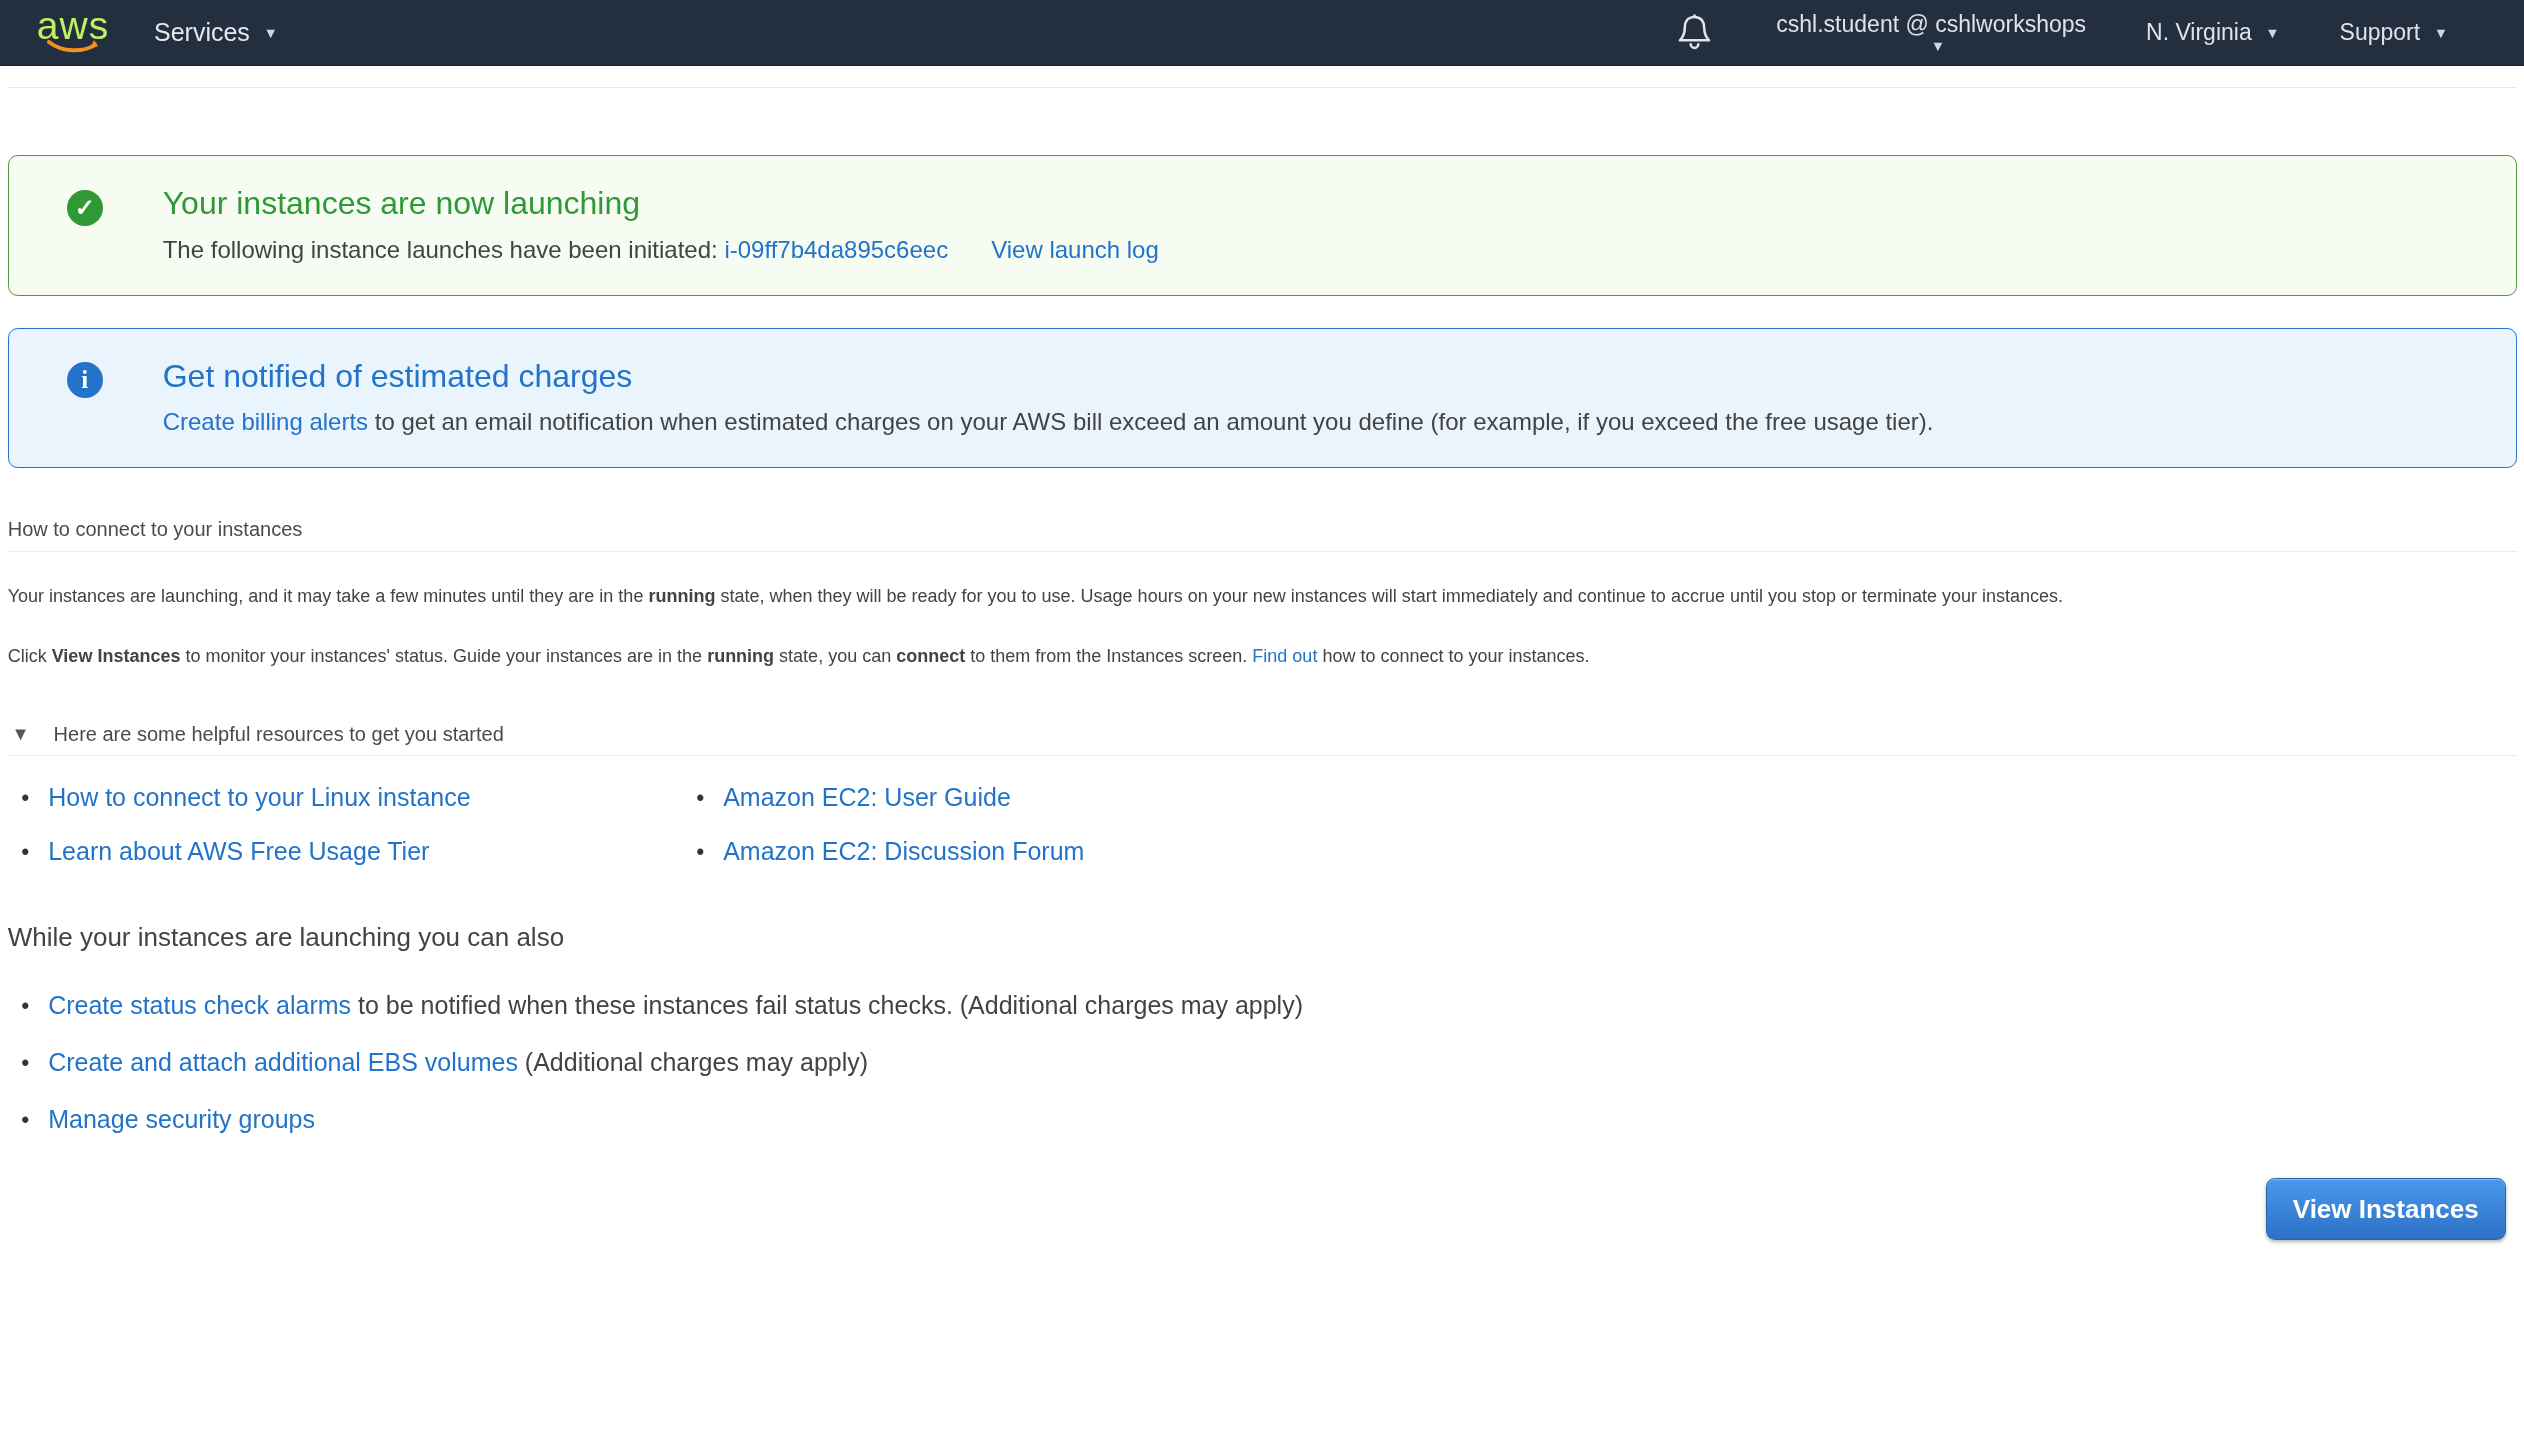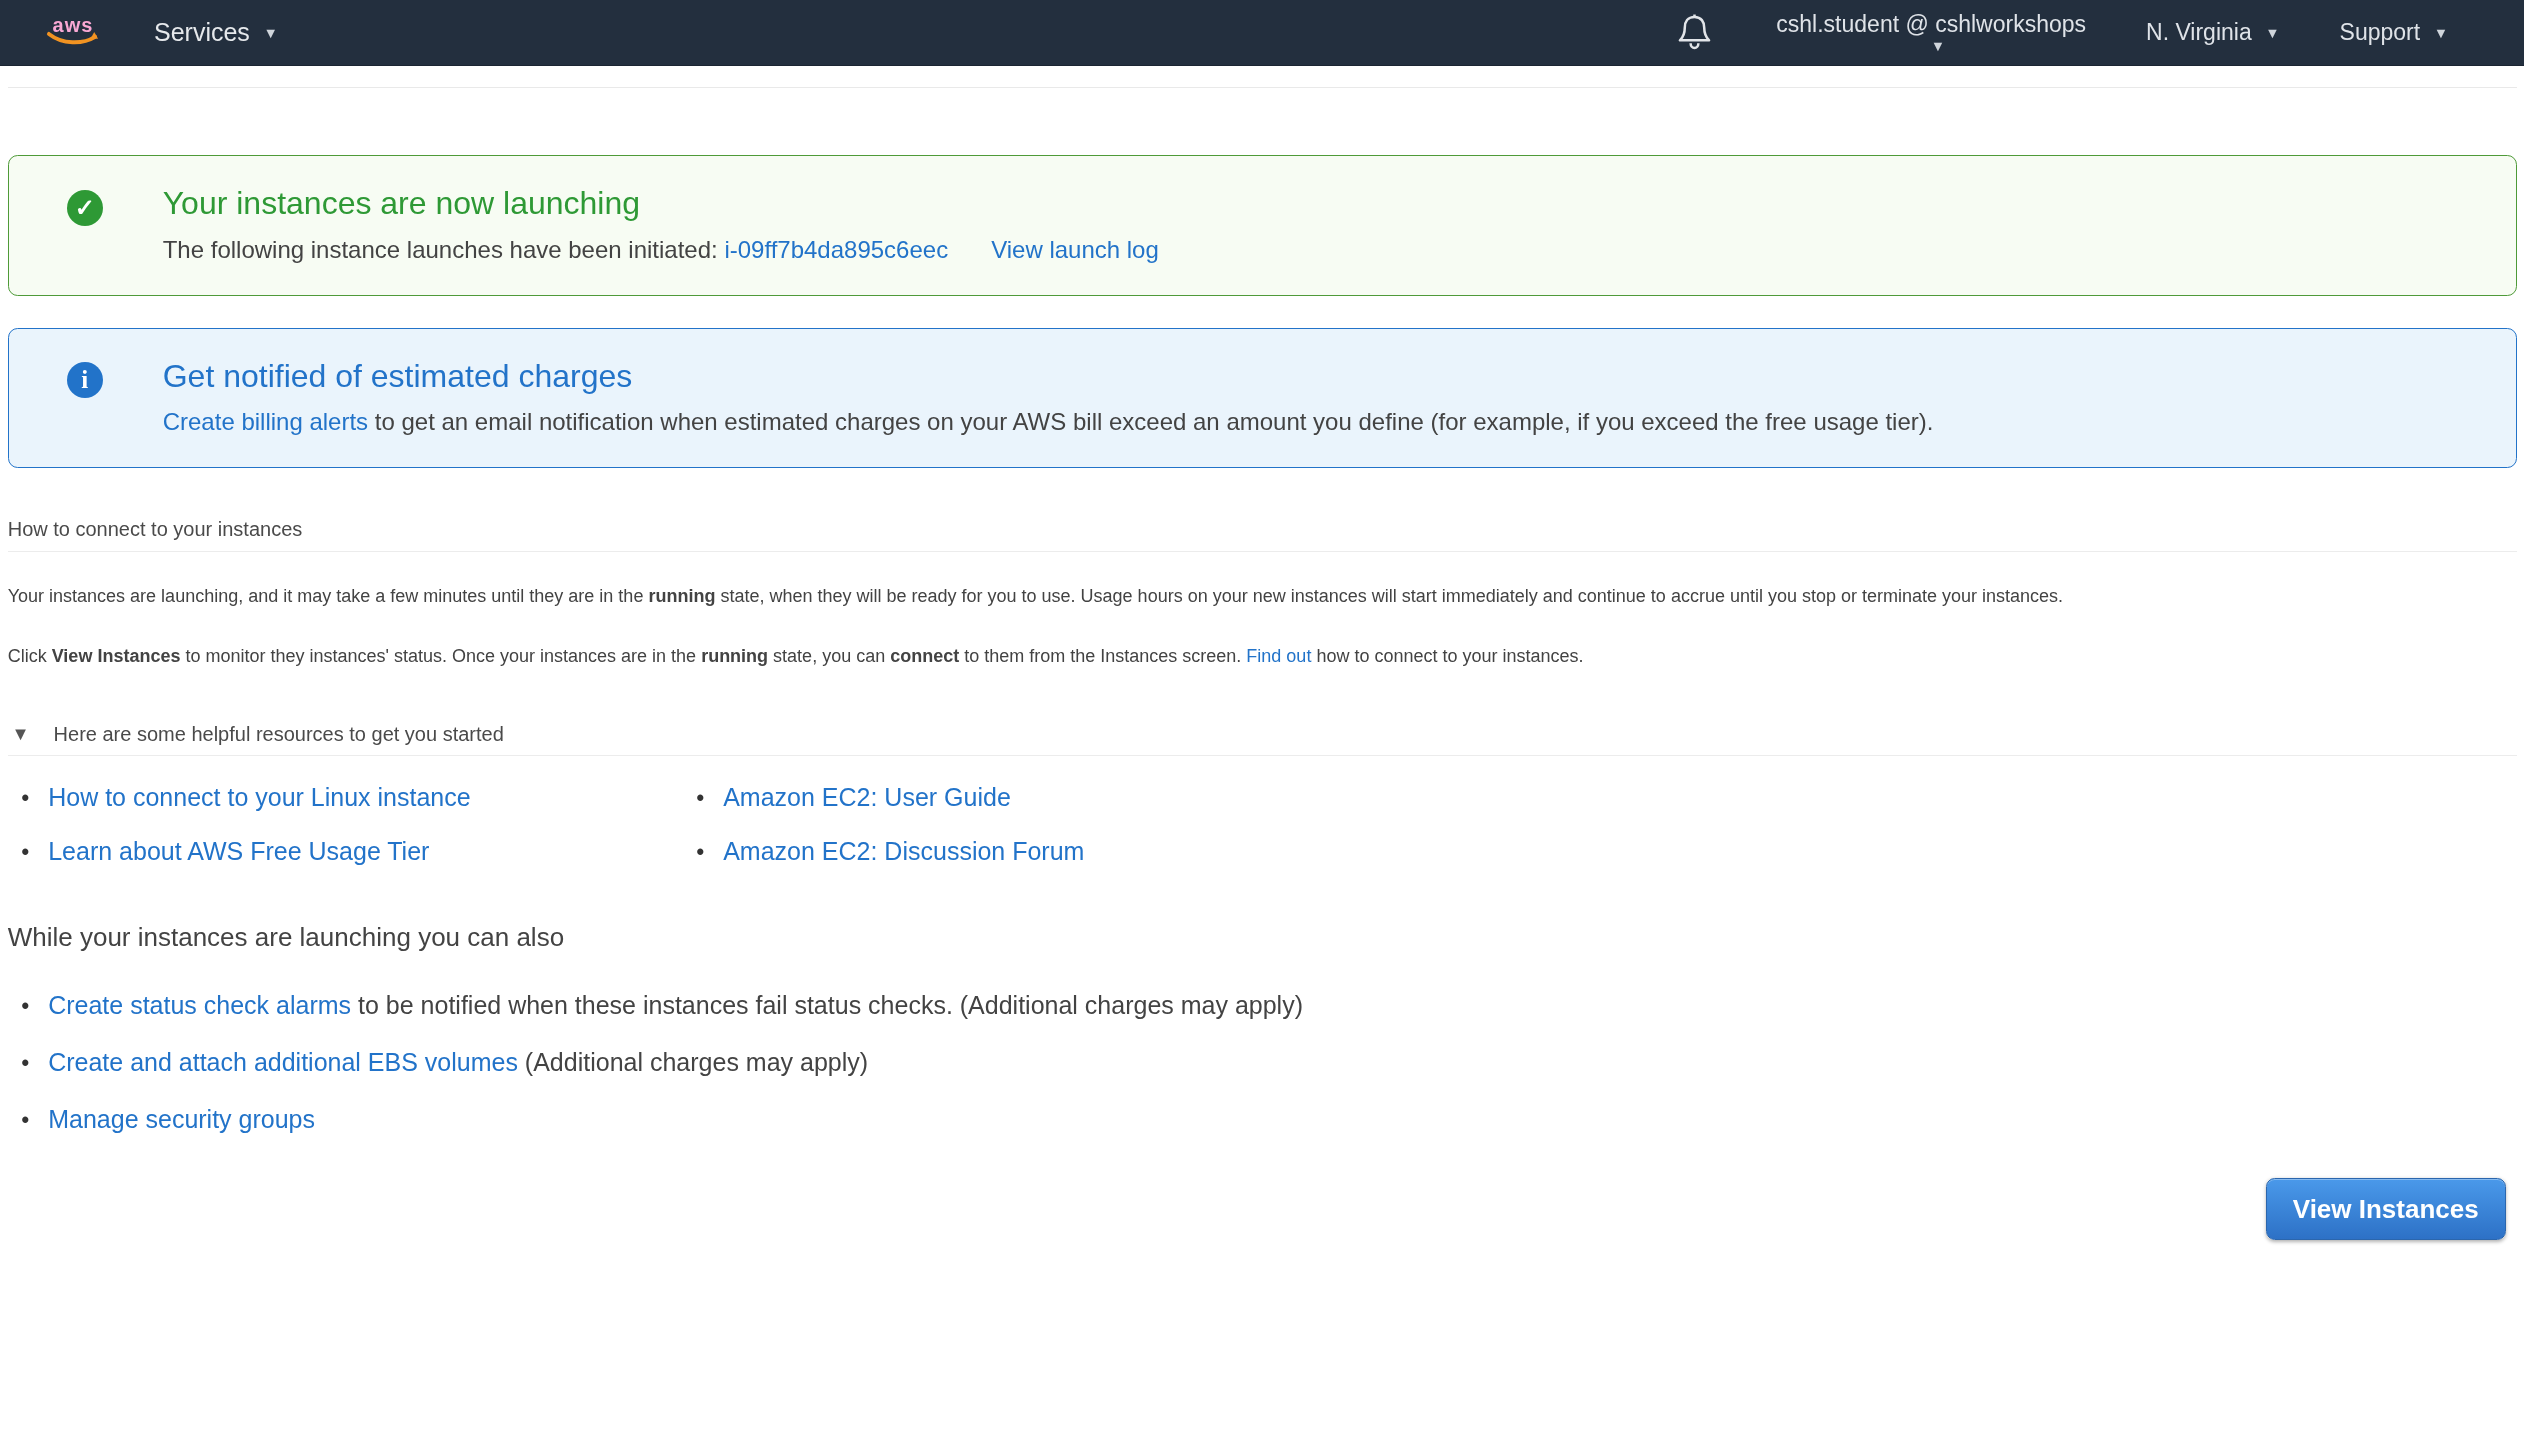--- a/index.html
+++ b/index.html
@@ -10,21 +10,21 @@
     color: #434343;
   }
   a { color: #2273c9; text-decoration: none; cursor: pointer; }
 
   
   .navbar {
     height: 66px; background: #232f3e; display: flex; align-items: center;
     color: #dfe3e8; border-bottom: 1.9px solid #1b2532;
   }
   .aws-logo { margin-left: 42px; display: flex; flex-direction: column; align-items: center; width: 62px; }
-  .aws-word { font-size: 20px; font-weight: bold; color: #f9a8d4; line-height: 0.85; letter-spacing: 1px; }
+  .aws-word { font-size: 39px; font-weight: normal; color: #bef264; line-height: 0.85; letter-spacing: 1px; }
   .aws-smile { margin-top: -2.9px; }
   .nav-services { margin-left: 50px; display: flex; align-items: center; font-size: 25px; color: #e6e9ec; cursor: pointer; }
   .nav-caret { font-size: 14.5px; margin-left: 13.5px; color: #cfd5db; }
   .nav-right { margin-left: auto; display: flex; align-items: center; margin-right: 77px; }
   .nav-bell { display: flex; align-items: center; margin-right: 64px; cursor: pointer; }
   .nav-item { display: flex; align-items: center; font-size: 23px; margin-left: 60px; cursor: pointer; white-space: nowrap; }
   .nav-item:first-of-type { margin-left: 0; flex-direction: column; }
 
   
   .main { margin: 0 7.7px; }
@@ -149,21 +149,21 @@
         <a>Create billing alerts</a><span> to get an email notification when estimated charges on your AWS bill exceed an amount you define (for example, if you exceed the free usage tier).</span>
       </div>
     </div>
   </div>
 
   <h2 class="section-heading">How to connect to your instances</h2>
   <hr class="rule-tight">
 
   <p class="para"><span>Your instances are launching, and it may take a few minutes until they are in the </span><span class="bold">running</span><span> state, when they will be ready for you to use. Usage hours on your new instances will start immediately and continue to accrue until you stop or terminate your instances.</span></p>
 
-  <p class="para para-tight"><span>Click </span><span class="bold">View Instances</span><span> to monitor they instances' status. Once your instances are in the </span><span class="bold">running</span><span> state, you can </span><span class="bold">connect</span><span> to them from the Instances screen. </span><a>Find out</a><span> how to connect to your instances.</span></p>
+  <p class="para para-tight"><span>Click </span><span class="bold">View Instances</span><span> to monitor your instances' status. Guide your instances are in the </span><span class="bold">running</span><span> state, you can </span><span class="bold">connect</span><span> to them from the Instances screen. </span><a>Find out</a><span> how to connect to your instances.</span></p>
 
   <div class="collapse-header">
     <span class="collapse-caret">▼</span>
     <h2 class="section-heading" style="margin:0;">Here are some helpful resources to get you started</h2>
   </div>
   <hr class="rule-tight">
 
   <div class="res-grid">
     <div class="li">
       <span class="bullet">•</span>

